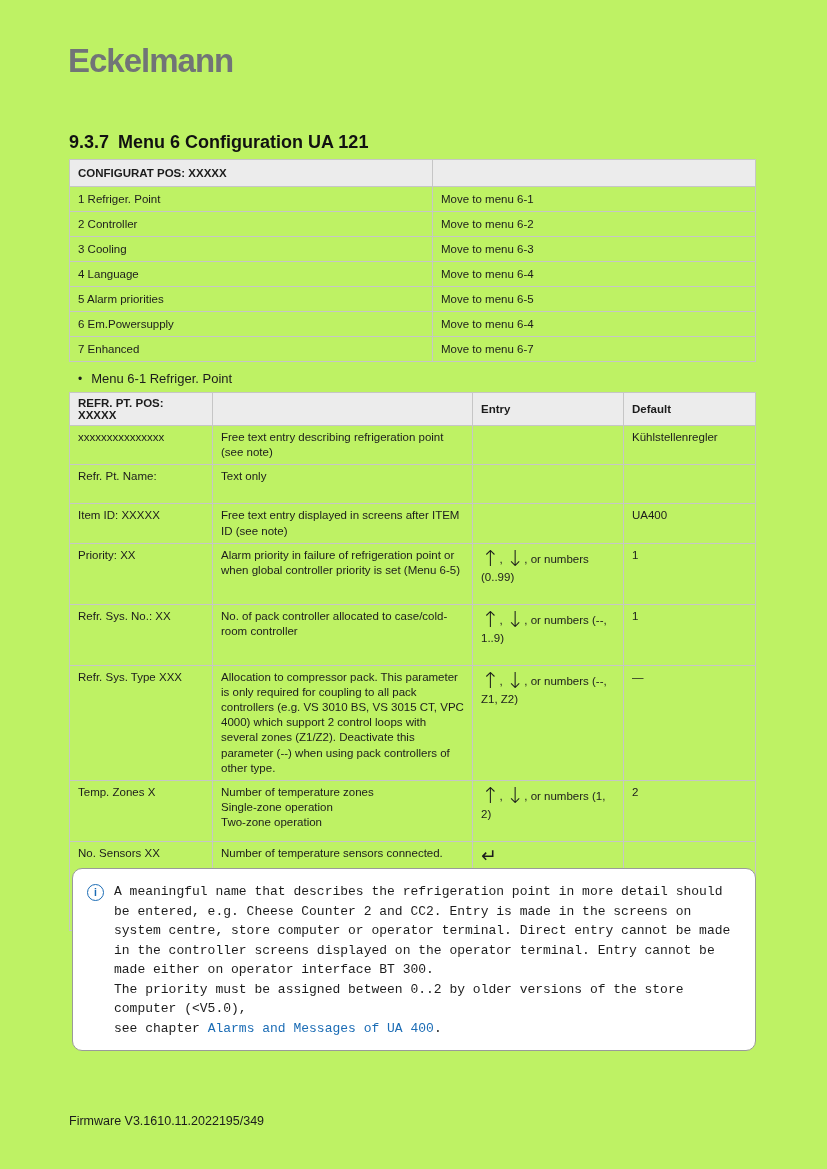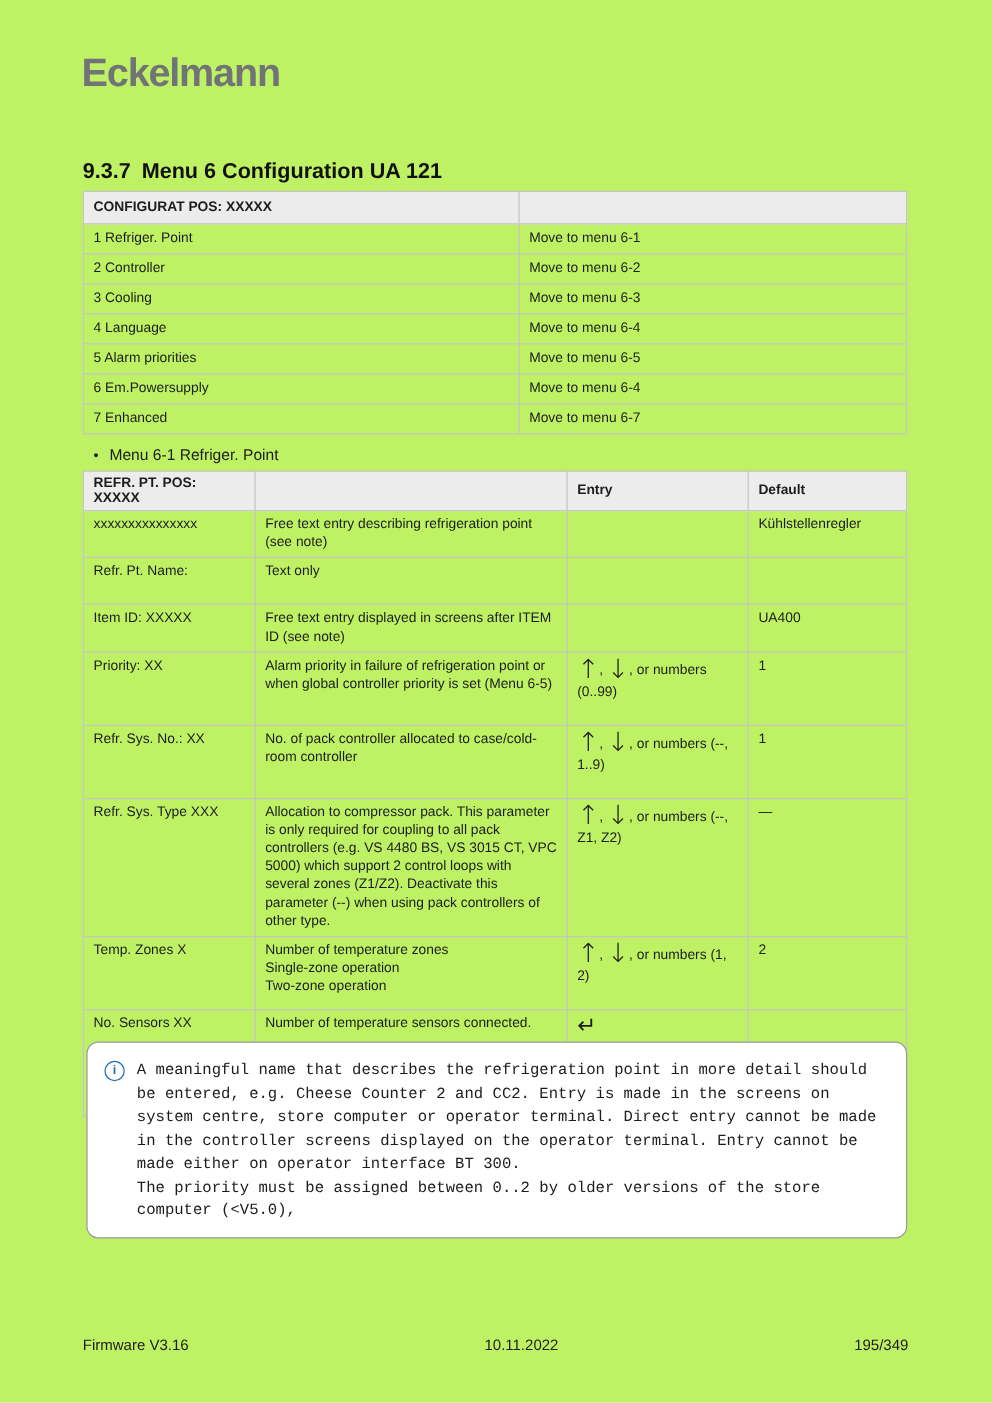--- a/index.html
+++ b/index.html
@@ -44,21 +44,21 @@
 
   .note{position:absolute;left:72px;top:868px;width:684px;box-sizing:border-box;min-height:117px;
         border:1px solid #9a9a9a;border-radius:10px;padding:13px 16px 12px 14px;
         display:flex;gap:10px;background:#fff;}
   .info-ic{flex:0 0 auto;width:15px;height:15px;margin-top:2px;border:1.4px solid #1b6cb5;border-radius:50%;
            color:#1b6cb5;font-size:10.5px;font-weight:bold;line-height:15px;text-align:center;
            box-sizing:content-box;}
   .note-text{font-size:13px;line-height:1.5;color:#1c1c1c;font-family:Liberation Mono, monospace;}
   .link{color:#1b6cb5;text-decoration:none;cursor:pointer;}
 
-  .footer{position:absolute;left:69px;right:70px;top:1114px;display:flex;justify-content:space-between;
+  .footer{position:absolute;left:69px;right:70px;top:1114px;display:flex;
           font-size:12.5px;color:#1c1c1c;}
 </style>
 </head>
 <body>
 
 <div class="page">
 
   <div class="logo">Eckelmann</div>
 
   <h1 class="heading"><span class="sec-num">9.3.7</span><span>Menu 6 Configuration UA 121</span></h1>
@@ -149,21 +149,21 @@
           <td>1</td>
         </tr>
         <tr>
           <td>Refr. Sys. No.: XX</td>
           <td>No. of pack controller allocated to case/cold-room controller</td>
           <td><span class="arr">↑</span>, <span class="arr">↓</span>, or numbers (--, 1..9)</td>
           <td>1</td>
         </tr>
         <tr>
           <td>Refr. Sys. Type XXX</td>
-          <td>Allocation to compressor pack. This parameter is only required for coupling to all pack controllers (e.g. VS 4480 BS, VS 3015 CT, VPC 5000) which support 2 control loops with several zones (Z1/Z2). Deactivate this parameter (--) when using pack controllers of other type.</td>
+          <td>Allocation to compressor pack. This parameter is only required for coupling to all pack controllers (e.g. VS 3010 BS, VS 3015 CT, VPC 4000) which support 2 control loops with several zones (Z1/Z2). Deactivate this parameter (--) when using pack controllers of other type.</td>
           <td><span class="arr">↑</span>, <span class="arr">↓</span>, or numbers (--, Z1, Z2)</td>
           <td>—</td>
         </tr>
         <tr>
           <td>Temp. Zones X</td>
           <td>Number of temperature zones<br>Single-zone operation<br>Two-zone operation</td>
           <td><span class="arr">↑</span>, <span class="arr">↓</span>, or numbers (1, 2)</td>
           <td>2</td>
         </tr>
         <tr>
@@ -173,20 +173,21 @@
           <td></td>
         </tr>
       </tbody>
   </table>
 
   <div class="note">
     <span class="info-ic">i</span>
     <div class="note-text">
       <div>A meaningful name that describes the refrigeration point in more detail should be entered, e.g. Cheese Counter 2 and CC2. Entry is made in the screens on system centre, store computer or operator terminal. Direct entry cannot be made in the controller screens displayed on the operator terminal. Entry cannot be made either on operator interface BT 300.</div>
       <div>The priority must be assigned between 0..2 by older versions of the store computer (&lt;V5.0),</div>
+      <div><span>see chapter </span><a class="link">Alarms and Messages of UA 400</a><span>.</span></div>
     </div>
   </div>
 
   <div class="footer">
     <span>Firmware V3.16</span>
     <span>10.11.2022</span>
     <span>195/349</span>
   </div>
 
 </div>

